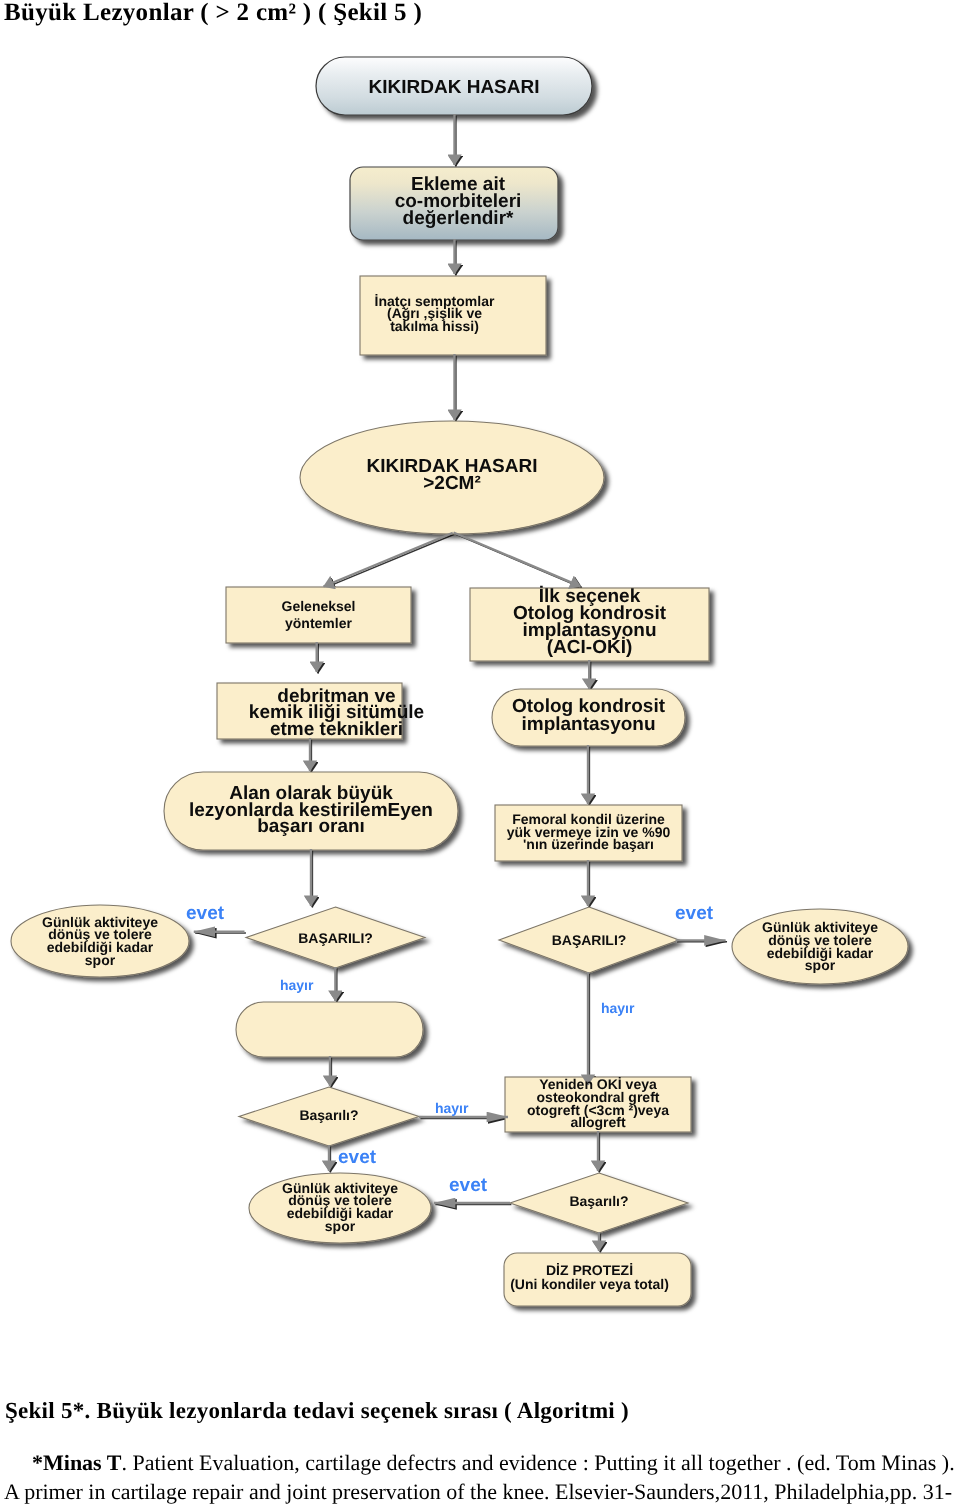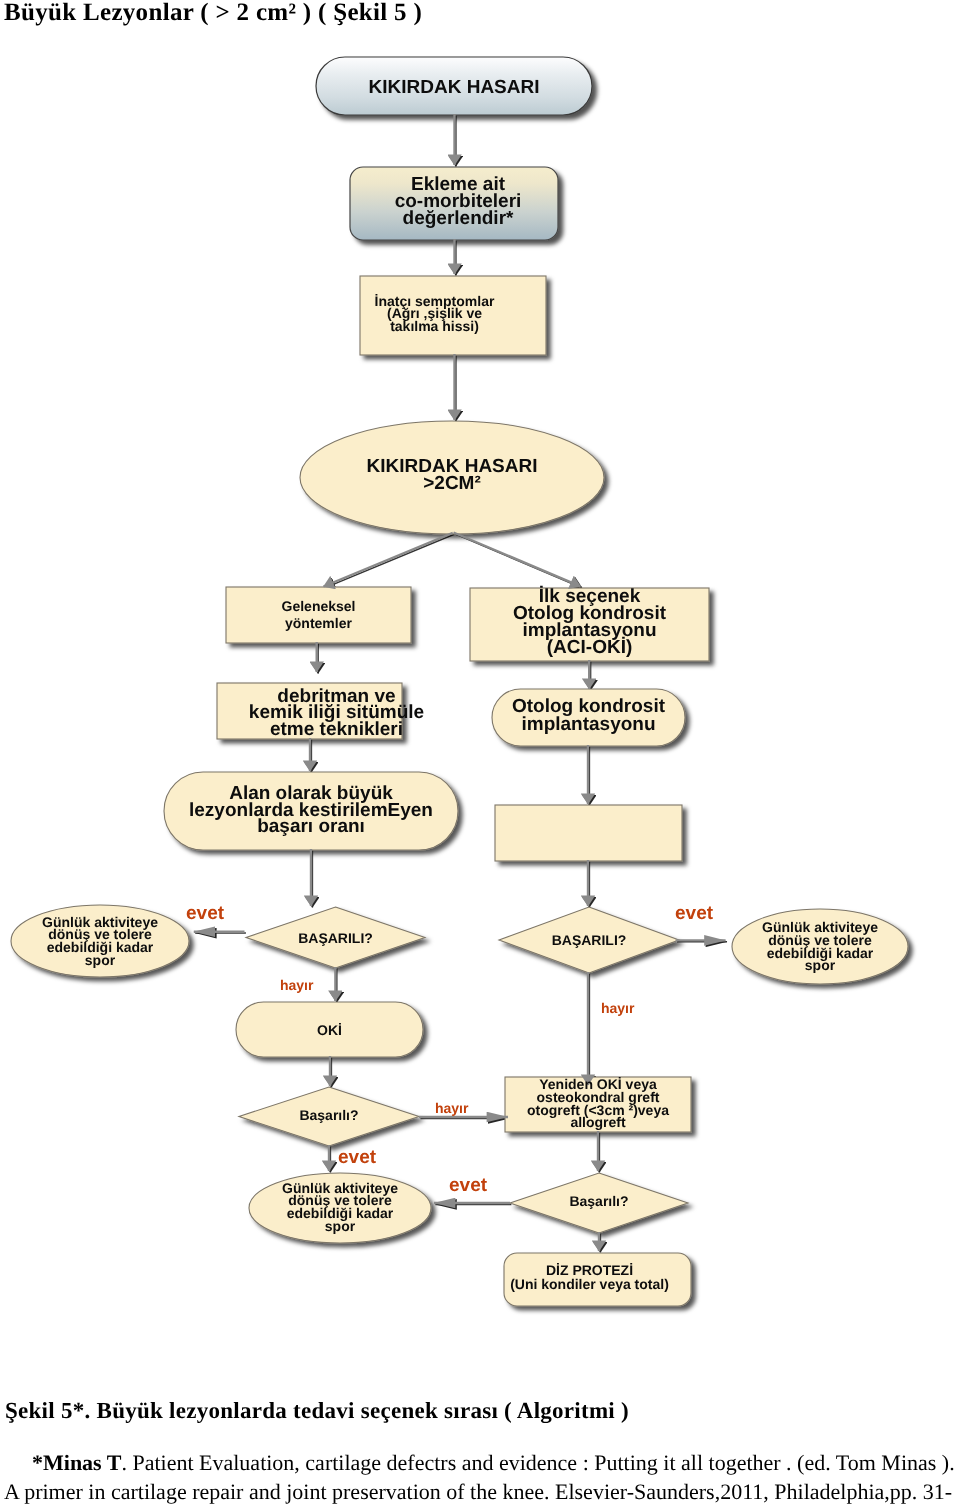--- a/index.html
+++ b/index.html
@@ -19,21 +19,21 @@
            font-family:"Liberation Serif",serif;color:#000;text-align:left;}
   #refpara .bb{font-weight:bold;margin-left:28px;}
 
   
   #chart{position:absolute;left:0;top:0;width:960px;height:1390px;}
   #chart svg{position:absolute;left:0;top:0;width:960px;height:1390px;overflow:visible;}
   .nodetext{position:absolute;display:flex;flex-direction:column;align-items:center;
             justify-content:center;text-align:center;color:#0d0d0d;
             font-family:"Liberation Sans",sans-serif;font-weight:bold;
             pointer-events:none;white-space:pre;}
-  .edgelabel{position:absolute;color:#c2410c;font-family:"Liberation Sans",sans-serif;
+  .edgelabel{position:absolute;color:#3b82f6;font-family:"Liberation Sans",sans-serif;
              font-weight:bold;white-space:nowrap;}
 </style>
 </head>
 <body>
 
 <div id="page">
   <div id="chart">
   <svg id="chartsvg" viewBox="0 0 960 1390" width="960" height="1390">
     <defs>
       <linearGradient id="gGrey" x1="0" y1="0" x2="0" y2="1">
@@ -142,25 +142,25 @@
   </svg>
   <div class="nodetext" style="left: 316px; top: 59px; width: 276px; height: 58px; font-size: 19px; letter-spacing: 0px; line-height: 17.2px;"><div>KIKIRDAK HASARI</div></div>
       <div class="nodetext" style="left: 350px; top: 165px; width: 200px; height: 73px; font-size: 19px; letter-spacing: 0px; line-height: 17.25px; margin-left: 8px;"><div>Ekleme ait</div><div>co-morbiteleri</div><div>değerlendir*</div></div>
       <div class="nodetext" style="left: 360px; top: 274px; width: 149px; height: 79px; font-size: 14px; letter-spacing: 0px; line-height: 12.1px;"><div>İnatçı semptomlar</div><div>(Ağrı ,şişlik ve</div><div>takılma hissi)</div></div>
       <div class="nodetext" style="left: 300px; top: 419px; width: 304px; height: 113px; font-size: 19px; letter-spacing: 0px; line-height: 16.1px;"><div>KIKIRDAK HASARI</div><div>&gt;2CM²</div></div>
       <div class="nodetext" style="left: 226px; top: 587px; width: 185px; height: 56px; font-size: 14px; letter-spacing: 0px; line-height: 17.2px;"><div>Geleneksel</div><div>yöntemler</div></div>
       <div class="nodetext" style="left: 470px; top: 585px; width: 239px; height: 73px; font-size: 19px; letter-spacing: 0px; line-height: 17px;"><div>İlk seçenek</div><div>Otolog kondrosit</div><div>implantasyonu</div><div>(ACI-OKİ)</div></div>
       <div class="nodetext" style="left: 217px; top: 685.5px; width: 185px; height: 56px; font-size: 19px; letter-spacing: 0px; line-height: 16.65px; padding-left: 27px;"><div>debritman ve</div><div>kemik iliği sitümüle</div><div>etme teknikleri</div></div>
       <div class="nodetext" style="left: 492px; top: 687px; width: 193px; height: 57px; font-size: 19px; letter-spacing: 0px; line-height: 17.2px;"><div>Otolog kondrosit</div><div>implantasyonu</div></div>
       <div class="nodetext" style="left: 164px; top: 772px; width: 294px; height: 78px; font-size: 19px; letter-spacing: 0px; line-height: 16.6px;"><div>Alan olarak büyük</div><div>lezyonlarda kestirilemEyen</div><div>başarı oranı</div></div>
+      <div class="nodetext" style="left: 495px; top: 804px; width: 187px; height: 56px; font-size: 14px; letter-spacing: 0px; line-height: 12.6px;"><div>Femoral kondil üzerine</div><div>yük vermeye izin ve %90</div><div>'nın üzerinde başarı</div></div>
       <div class="nodetext" style="left: 11px; top: 905px; width: 178px; height: 72px; font-size: 14px; letter-spacing: 0px; line-height: 12.7px;"><div>Günlük aktiviteye</div><div>dönüş ve tolere</div><div>edebildiği kadar</div><div>spor</div></div>
       <div class="nodetext" style="left: 246px; top: 907px; width: 179px; height: 61px; font-size: 14px; letter-spacing: 0px; line-height: 14px;"><div>BAŞARILI?</div></div>
       <div class="nodetext" style="left: 499px; top: 907px; width: 180px; height: 66px; font-size: 14px; letter-spacing: 0px; line-height: 14px;"><div>BAŞARILI?</div></div>
       <div class="nodetext" style="left: 732px; top: 909px; width: 176px; height: 75px; font-size: 14px; letter-spacing: 0px; line-height: 12.7px;"><div>Günlük aktiviteye</div><div>dönüş ve tolere</div><div>edebildiği kadar</div><div>spor</div></div>
-      <div class="nodetext" style="left: 236px; top: 1002px; width: 187px; height: 55px; font-size: 14px; letter-spacing: 0px; line-height: 14px;"><div>OKİ</div></div>
       <div class="nodetext" style="left: 239px; top: 1085px; width: 180px; height: 59px; font-size: 14px; letter-spacing: 0px; line-height: 14px;"><div>Başarılı?</div></div>
       <div class="nodetext" style="left: 505px; top: 1076px; width: 186px; height: 55px; font-size: 14px; letter-spacing: 0px; line-height: 12.6px;"><div>Yeniden OKİ veya</div><div>osteokondral greft</div><div>otogreft (&lt;3cm ²)veya</div><div>allogreft</div></div>
       <div class="nodetext" style="left: 249px; top: 1172px; width: 182px; height: 70px; font-size: 14px; letter-spacing: 0px; line-height: 12.7px;"><div>Günlük aktiviteye</div><div>dönüş ve tolere</div><div>edebildiği kadar</div><div>spor</div></div>
       <div class="nodetext" style="left: 510px; top: 1171px; width: 178px; height: 60px; font-size: 14px; letter-spacing: 0px; line-height: 14px;"><div>Başarılı?</div></div>
       <div class="nodetext" style="left: 504px; top: 1251.5px; width: 171px; height: 53px; font-size: 14px; letter-spacing: 0px; line-height: 13.6px;"><div>DİZ PROTEZİ</div><div>(Uni kondiler veya total)</div></div>
       <div class="edgelabel" style="left: 186px; top: 903px; font-size: 19px;">evet</div>
       <div class="edgelabel" style="left: 280px; top: 977px; font-size: 14px;">hayır</div>
       <div class="edgelabel" style="left: 675px; top: 903px; font-size: 19px;">evet</div>
       <div class="edgelabel" style="left: 601px; top: 1000px; font-size: 14px;">hayır</div>
       <div class="edgelabel" style="left: 435px; top: 1100px; font-size: 14px;">hayır</div>

